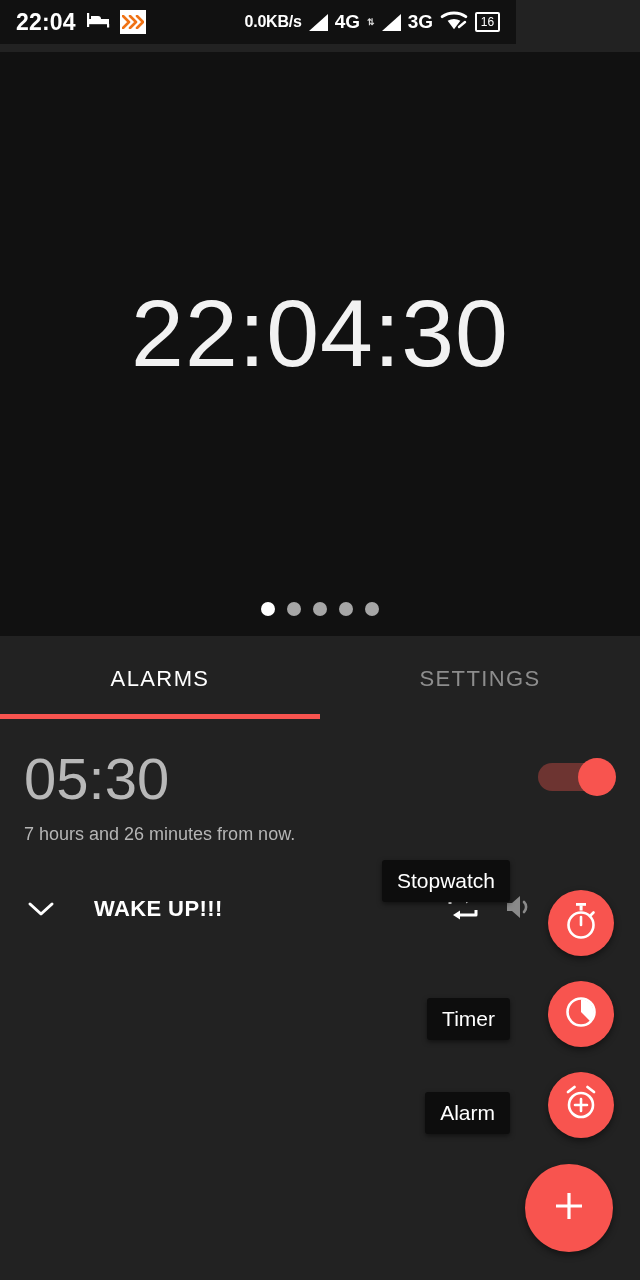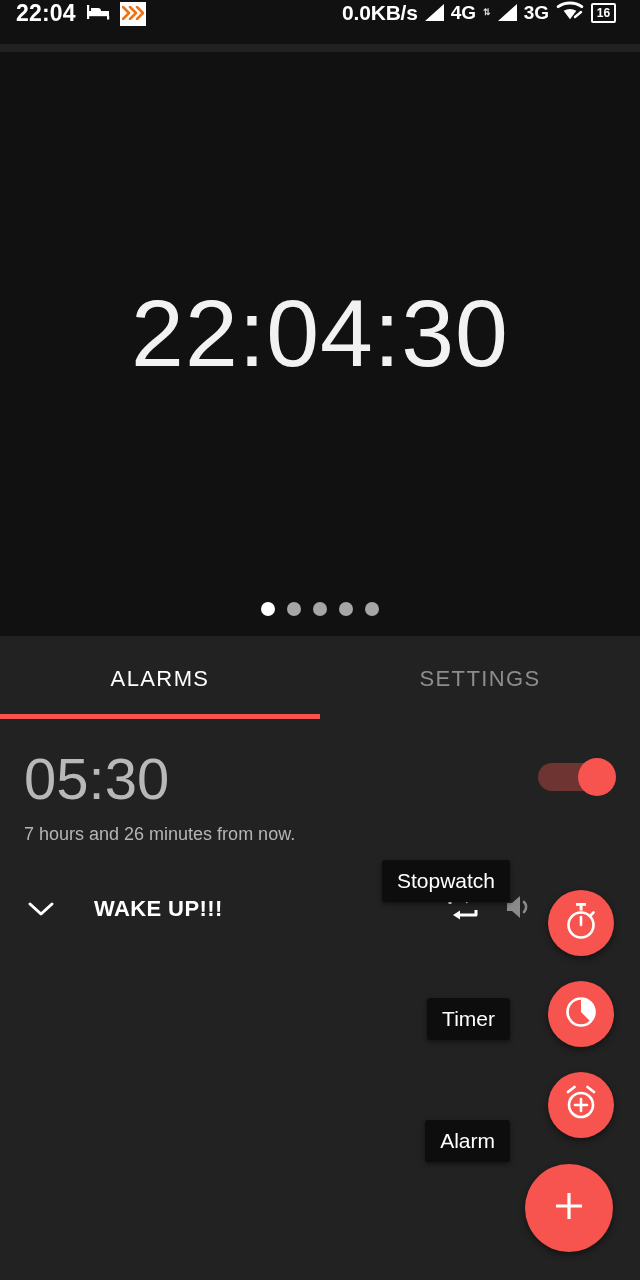--- a/index.html
+++ b/index.html
@@ -6,42 +6,42 @@
   html,body{ background:#000; }
   body{
     width:640px; height:1280px; position:relative; overflow:hidden;
     font-family:"Liberation Sans", sans-serif;
     background:#222222; color:#fff;
     -webkit-font-smoothing:antialiased;
   }
 
   
   .statusbar{
-    position:absolute; top:0; left:0; width:640px; height:44px;
-    background:#111111; display:flex; align-items:flex-start;
-    padding:0 24px 0 16px;
+    position:absolute; top:0; left:0; width:516px; height:44px;
+    background:#111111; display:flex; align-items:center;
+    padding:0 16px 0 16px;
   }
   .sb-left{ display:flex; align-items:center; gap:10px; }
   .sb-clock{ font-size:23px; font-weight:bold; letter-spacing:.2px; color:#fff; }
   .sb-right{ margin-left:auto; display:flex; align-items:center; gap:7px; }
-  .sb-net{ font-size:21px; font-weight:bold; color:#fff; letter-spacing:-.2px;margin-left:32px;}
+  .sb-net{ font-size:16px; font-weight:bold; color:#fff; letter-spacing:-.2px;margin-left:32px;}
   .sb-gen{ font-size:19px; font-weight:bold; color:#fff; }
   .tri{ width:0;height:0; border-style:solid; border-width:0 0 17px 19px;
         border-color:transparent transparent #fff transparent; }
   .tiny-arrows{ font-size:9px; color:#d8d8d8; font-weight:bold; line-height:1;}
   .bed-ic{ display:inline-block; }
   .ff-badge{
     background:#fff; color:#ef7215; font-size:13px; font-weight:bold;
     line-height:1; padding:3px 2px 4px; letter-spacing:-1px;
     display:inline-flex; align-items:center; justify-content:center;
     width:26px; height:24px;
   }
   .batt{
     border:2px solid #fff; border-radius:2px; width:25px; height:20px;
-    font-size:12px; font-weight:bold; color:#fff; display:flex;
+    font-size:12px; font-weight:normal; color:#fff; display:flex;
     align-items:center; justify-content:center; line-height:1;
   }
 
   
   .clockpane{
     position:absolute; top:52px; left:0; width:640px; height:592px;
     background:#111111;
     display:flex; flex-direction:column; align-items:center; justify-content:center;
   }
   .bigclock{
@@ -124,21 +124,21 @@
   .fab-main{
     width:88px; height:88px; right:27px; top:1164px;
   }
   .tip{
     position:absolute; background:#0d0d0d; color:#ffffff;
     font-size:21px; padding:9px 15px; border-radius:3px;
     white-space:nowrap; box-shadow:0 2px 5px rgba(0,0,0,.5);
   }
   .tip-stopwatch{ top:860px; right:130px; }
   .tip-timer{ top:998px; right:130px; }
-  .tip-alarm{ top:1120px; right:130px; }
+  .tip-alarm{ top:1092px; right:130px; }
 </style>
 </head>
 <body>
 
 <div class="statusbar">
   <div class="sb-left">
     <span class="sb-clock">22:04</span>
     <span class="bed-ic">
       <svg width="24" height="18" viewBox="0 0 24 18">
         <rect x="1" y="2" width="2.2" height="14" fill="#fff"></rect>

